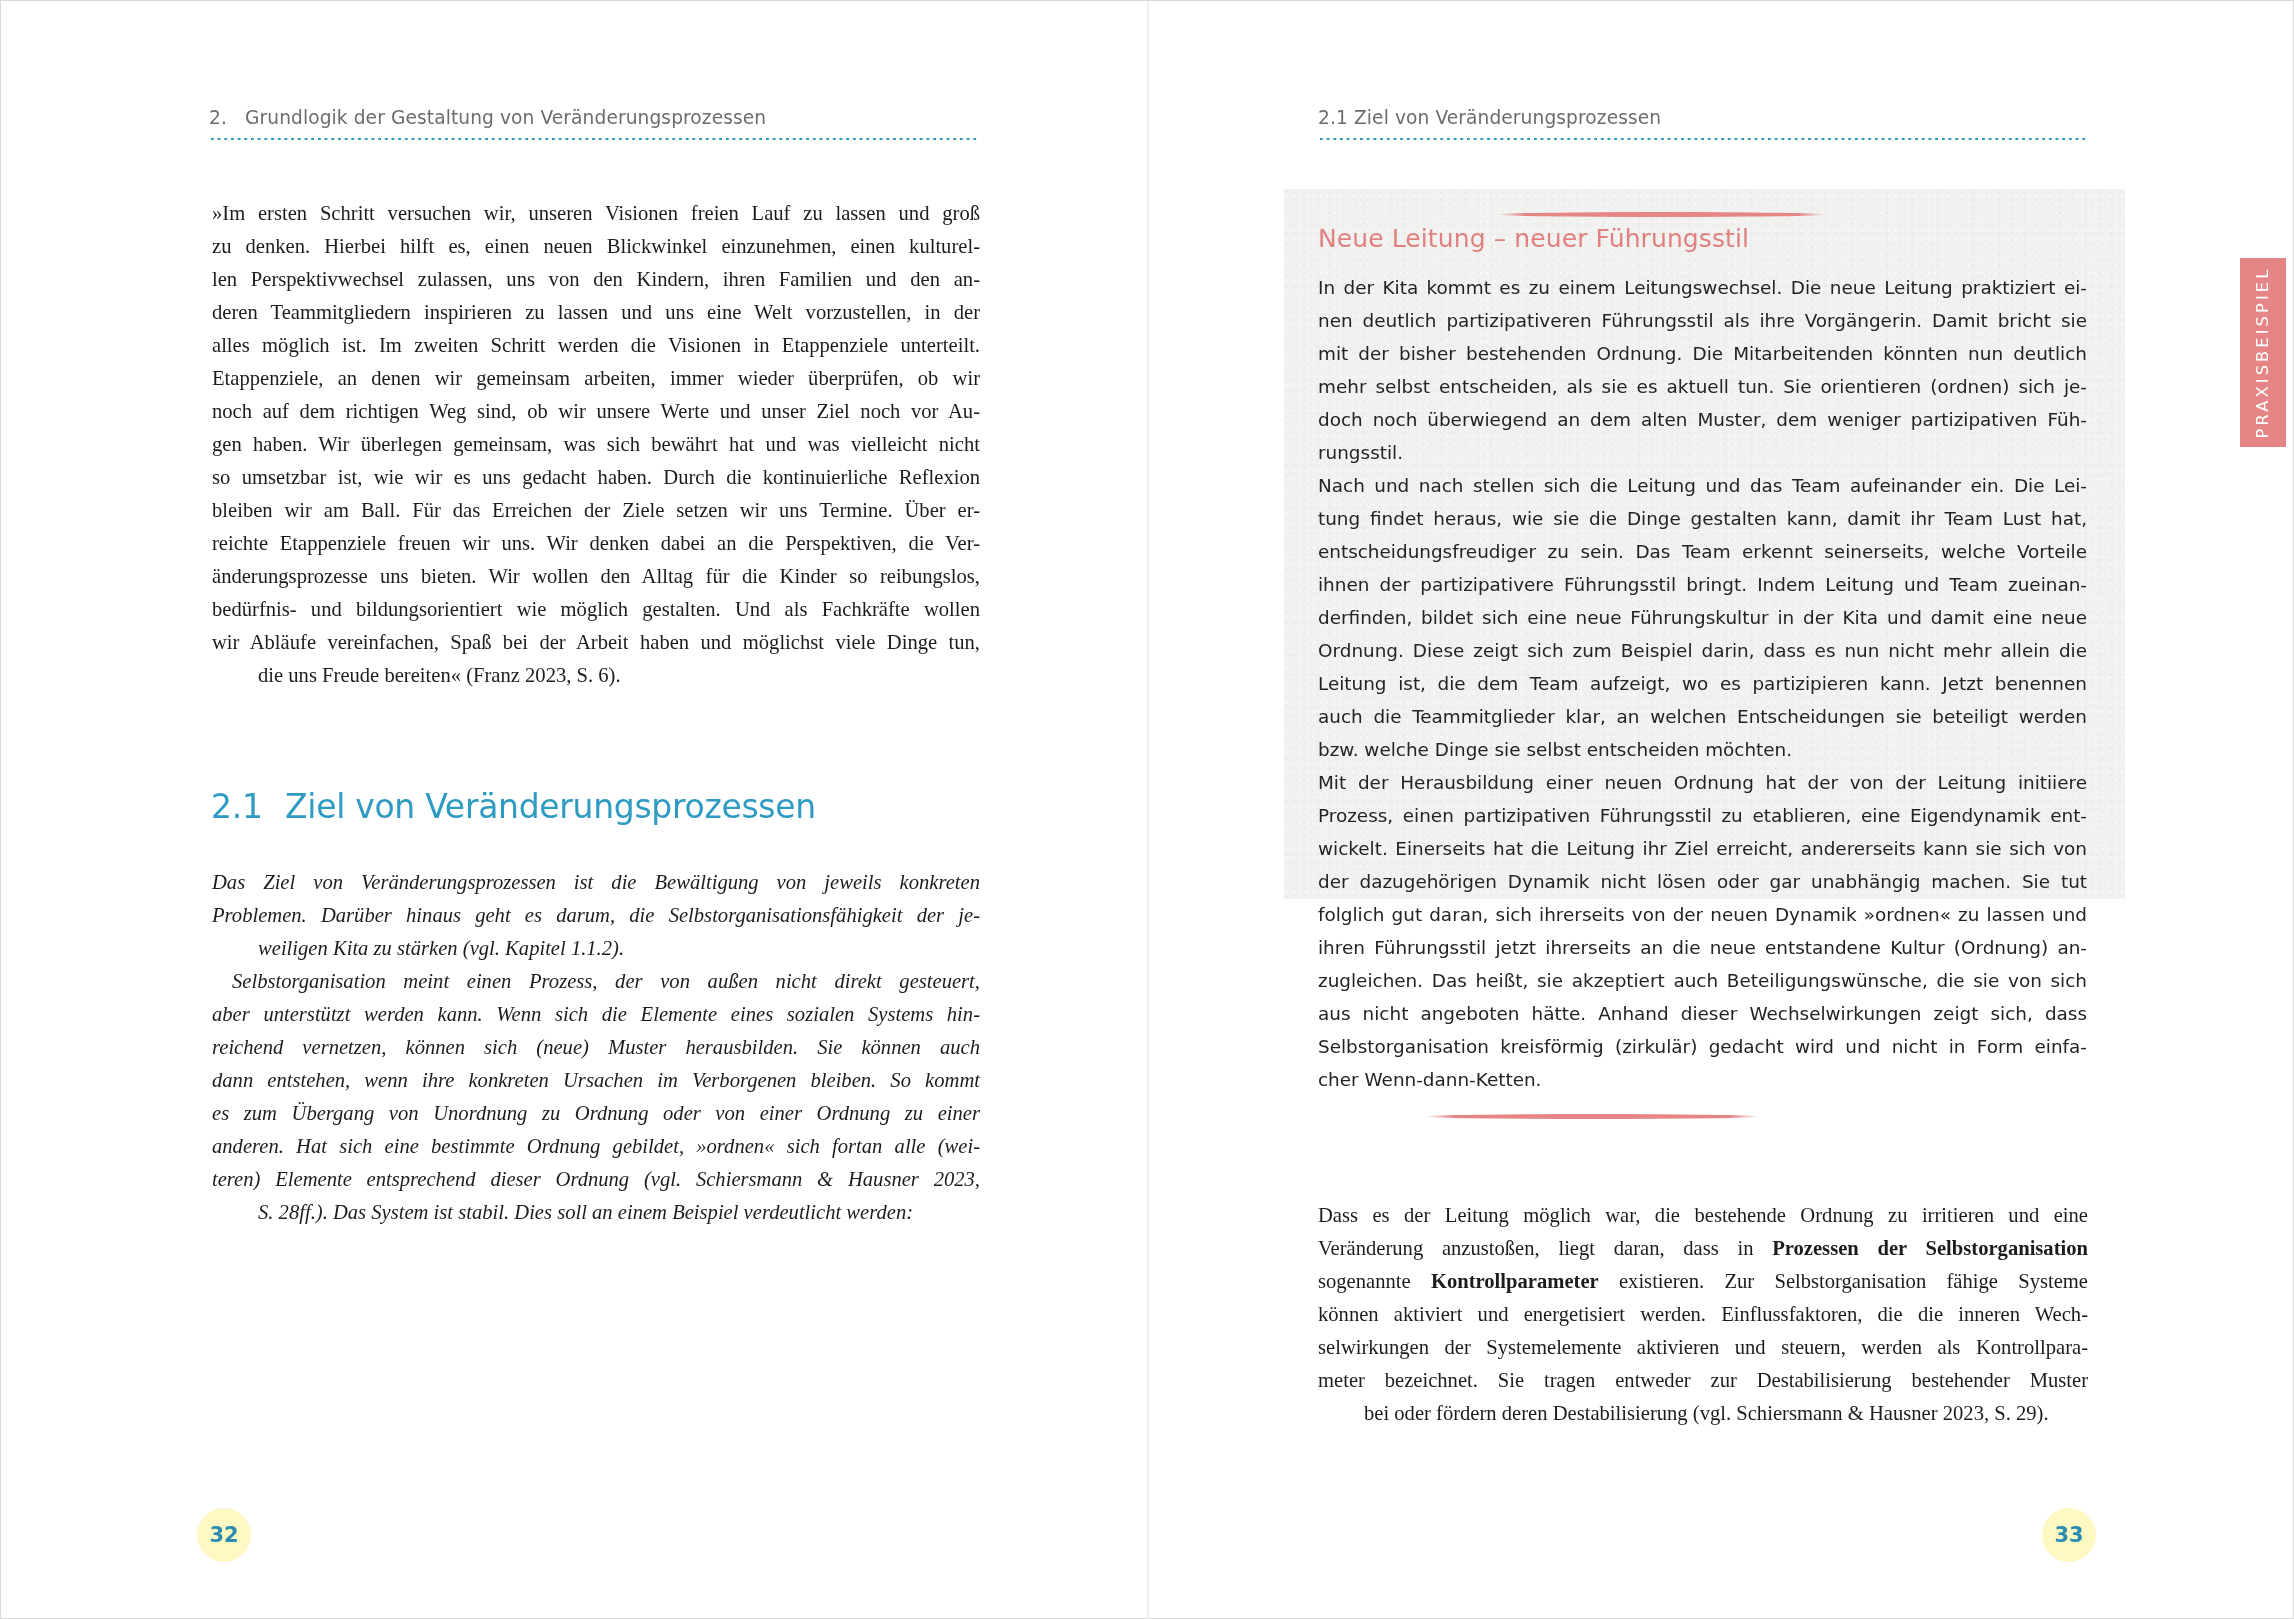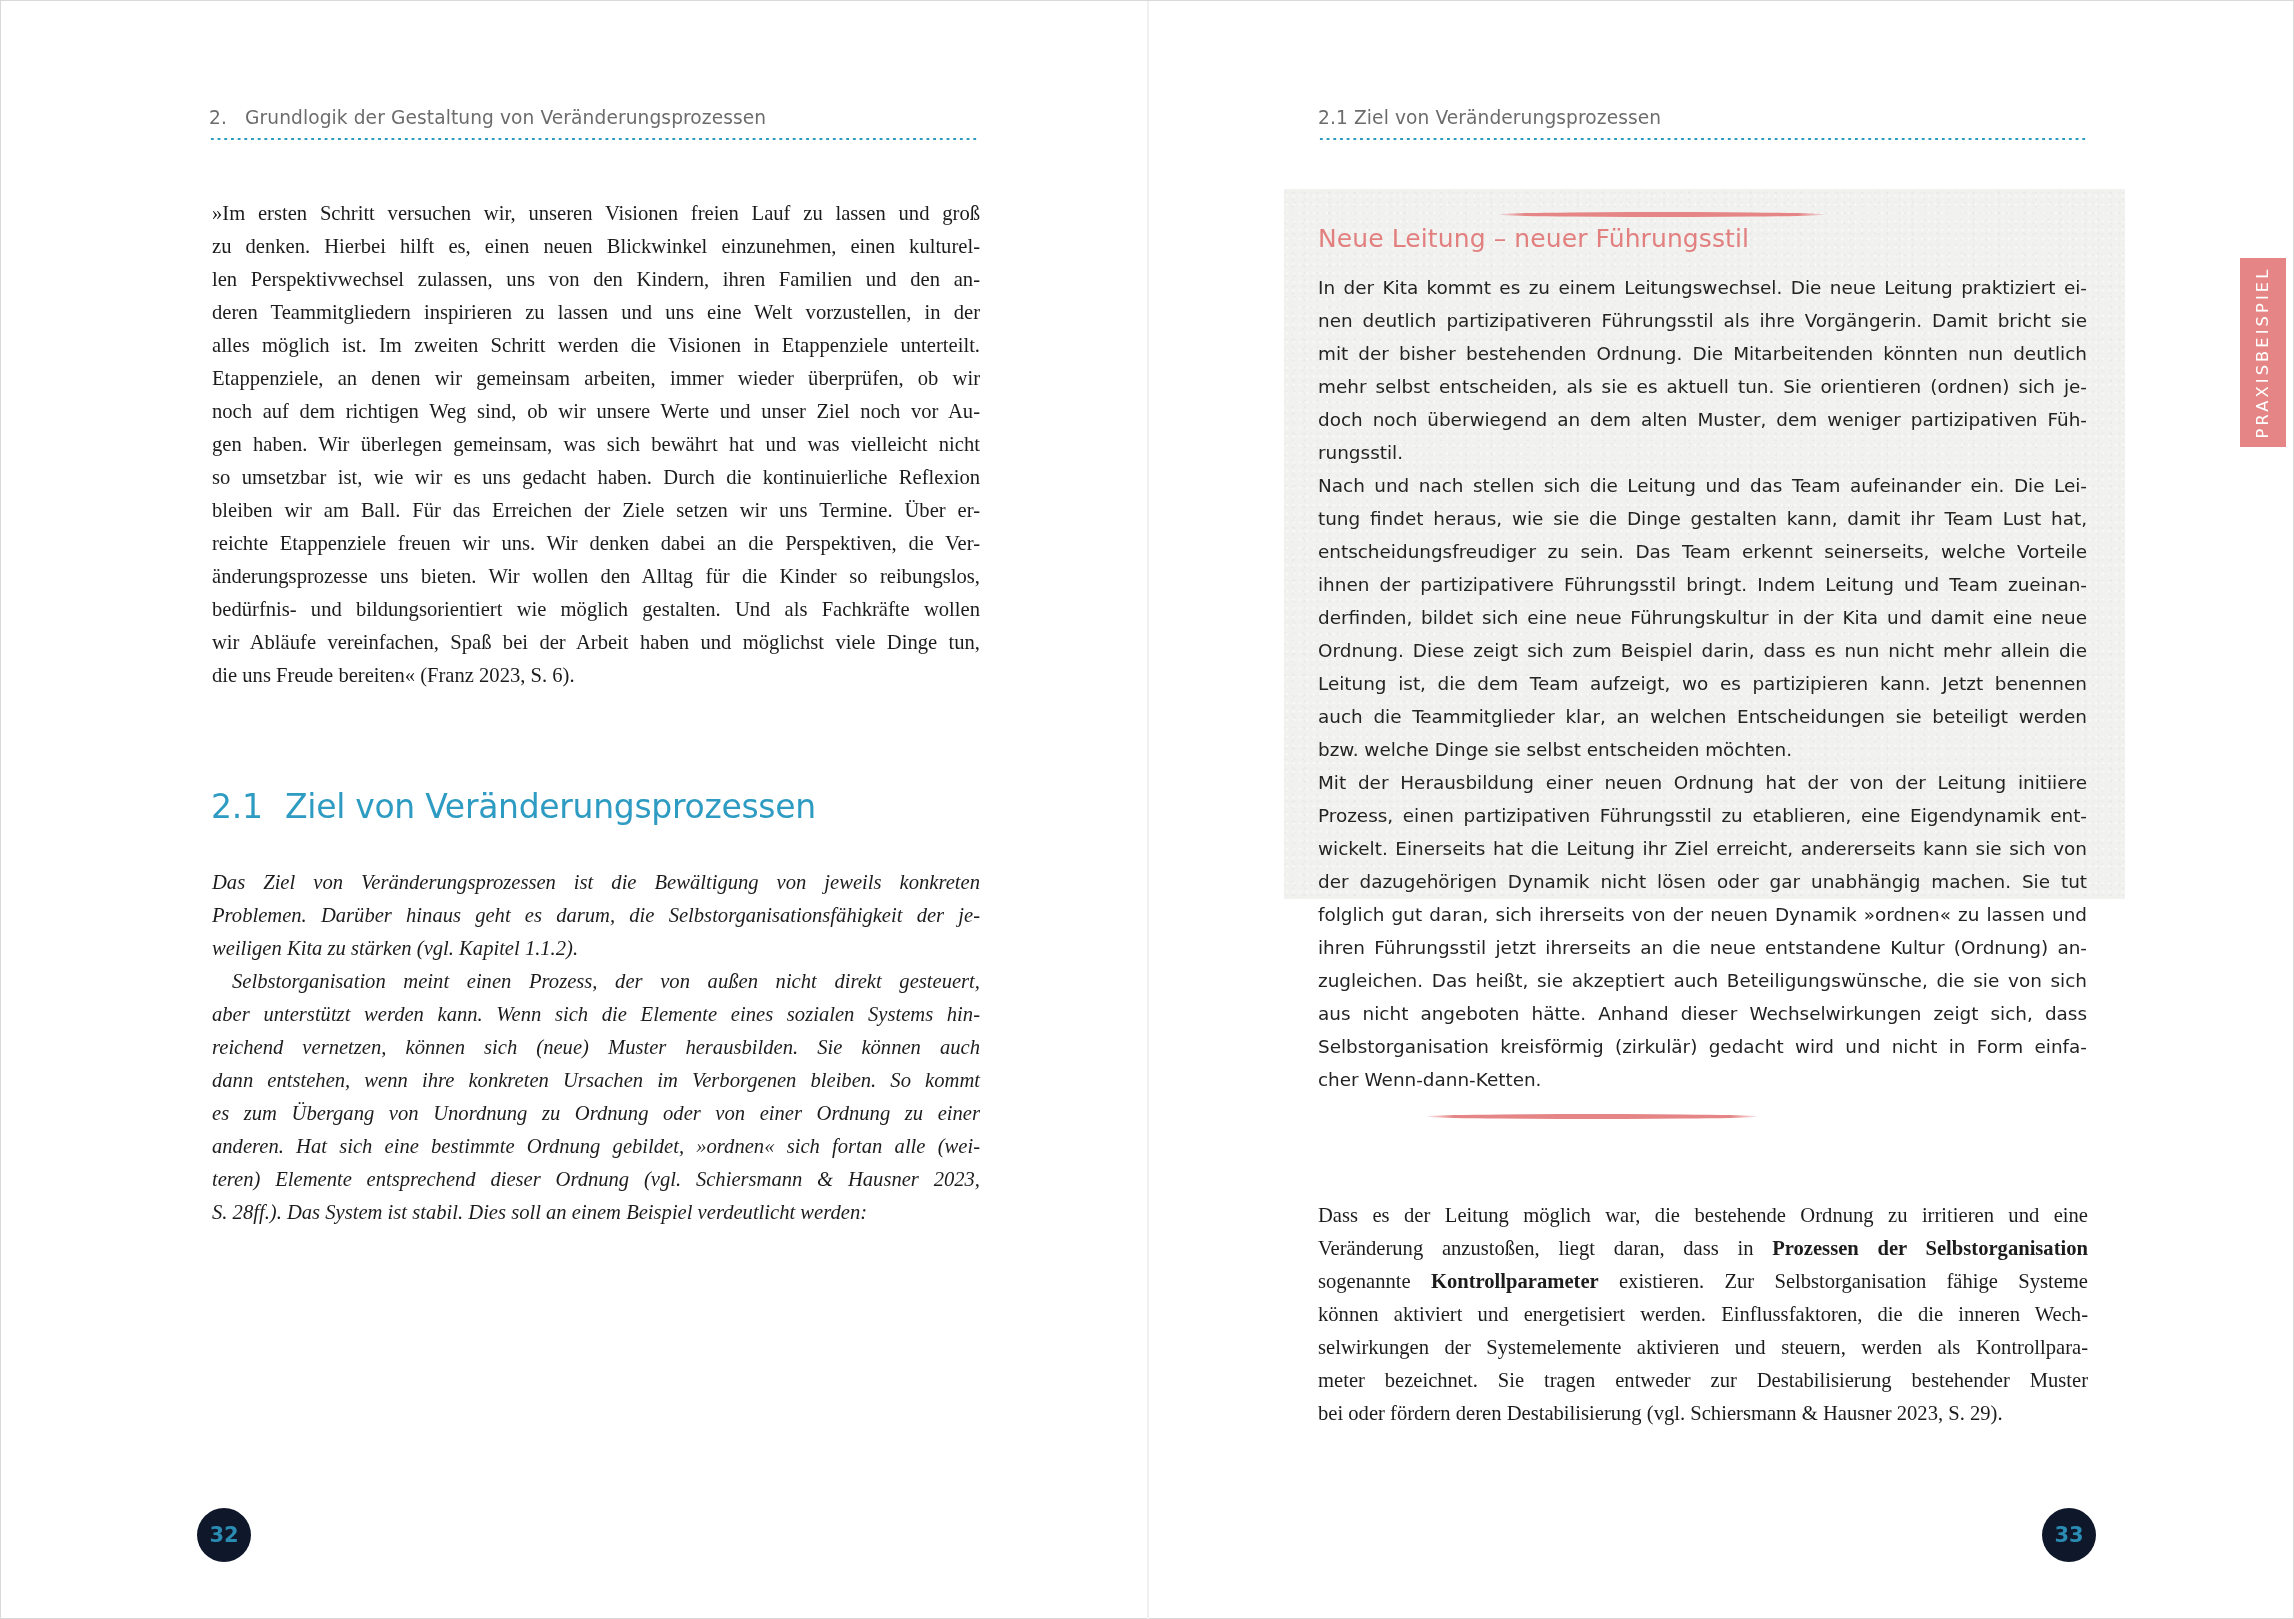--- a/index.html
+++ b/index.html
@@ -16,30 +16,30 @@
   .running-head { position: absolute; font-family: "DejaVu Sans", sans-serif; font-size: 18.6px; color: #6c6c6c; letter-spacing: 0.1px; }
   .running-head .num { display: inline-block; width: 36px; }
   .running-head.left { left: 208px; top: 106px; }
   .running-head.right { left: 169px; top: 106px; }
   .dotted-rule { position: absolute; height: 3.8px; background-image: radial-gradient(circle, #2a9cbf 1.1px, transparent 1.4px); background-size: 6.7px 3.8px; background-repeat: repeat-x; }
   .dotted-rule.left { left: 208px; top: 136px; width: 770px; }
   .dotted-rule.right { left: 169px; top: 136px; width: 770px; }
 
   .body-text { position: absolute; font-family: "Liberation Serif", serif; font-size: 20.6px; line-height: 33px; color: #1c1c1c; text-align: justify; }
   .body-text .line { display: block; text-align: justify; text-align-last: justify; white-space: nowrap; }
-  .body-text .line.last { text-align-last: left; }
+  .body-text .line.last { text-align-last: left; margin-left: 46px; }
   .quote-block { left: 211px; top: 196px; width: 768px; }
   .section-block { left: 211px; top: 865px; width: 768px; font-style: italic; }
   .after-box { left: 169px; top: 1198px; width: 770px; }
   .body-text b { font-weight: bold; }
 
   .section-heading { position: absolute; left: 210px; top: 786px; font-family: "DejaVu Sans", sans-serif; font-size: 33px; color: #2e9bc2; font-weight: normal; letter-spacing: -0.3px; }
   .section-heading .num { display: inline-block; width: 74px; }
 
-  .page-badge { position: absolute; width: 54px; height: 54px; border-radius: 50%; background: #0f172a; display: flex; align-items: center; justify-content: center; font-family: "DejaVu Sans", sans-serif; font-weight: bold; font-size: 21px; color: #2b8cb3; }
+  .page-badge { position: absolute; width: 54px; height: 54px; border-radius: 50%; background: #fef9c3; display: flex; align-items: center; justify-content: center; font-family: "DejaVu Sans", sans-serif; font-weight: bold; font-size: 21px; color: #2b8cb3; }
   .page-badge.left { left: 196px; top: 1507px; }
   .page-badge.right { left: 893px; top: 1507px; }
 
   .practice-box { position: absolute; left: 135px; top: 188px; width: 841px; height: 710px;
     background-color: #f1f1f0;
     background-image:
       radial-gradient(circle at 20% 30%, rgba(0,0,0,0.035) 0.6px, transparent 1.3px),
       radial-gradient(circle at 70% 60%, rgba(0,0,0,0.03) 0.6px, transparent 1.5px),
       radial-gradient(circle at 45% 80%, rgba(255,255,255,0.6) 0.8px, transparent 1.5px);
     background-size: 8.6px 10.5px, 12.4px 6.7px, 6.7px 8.6px;

